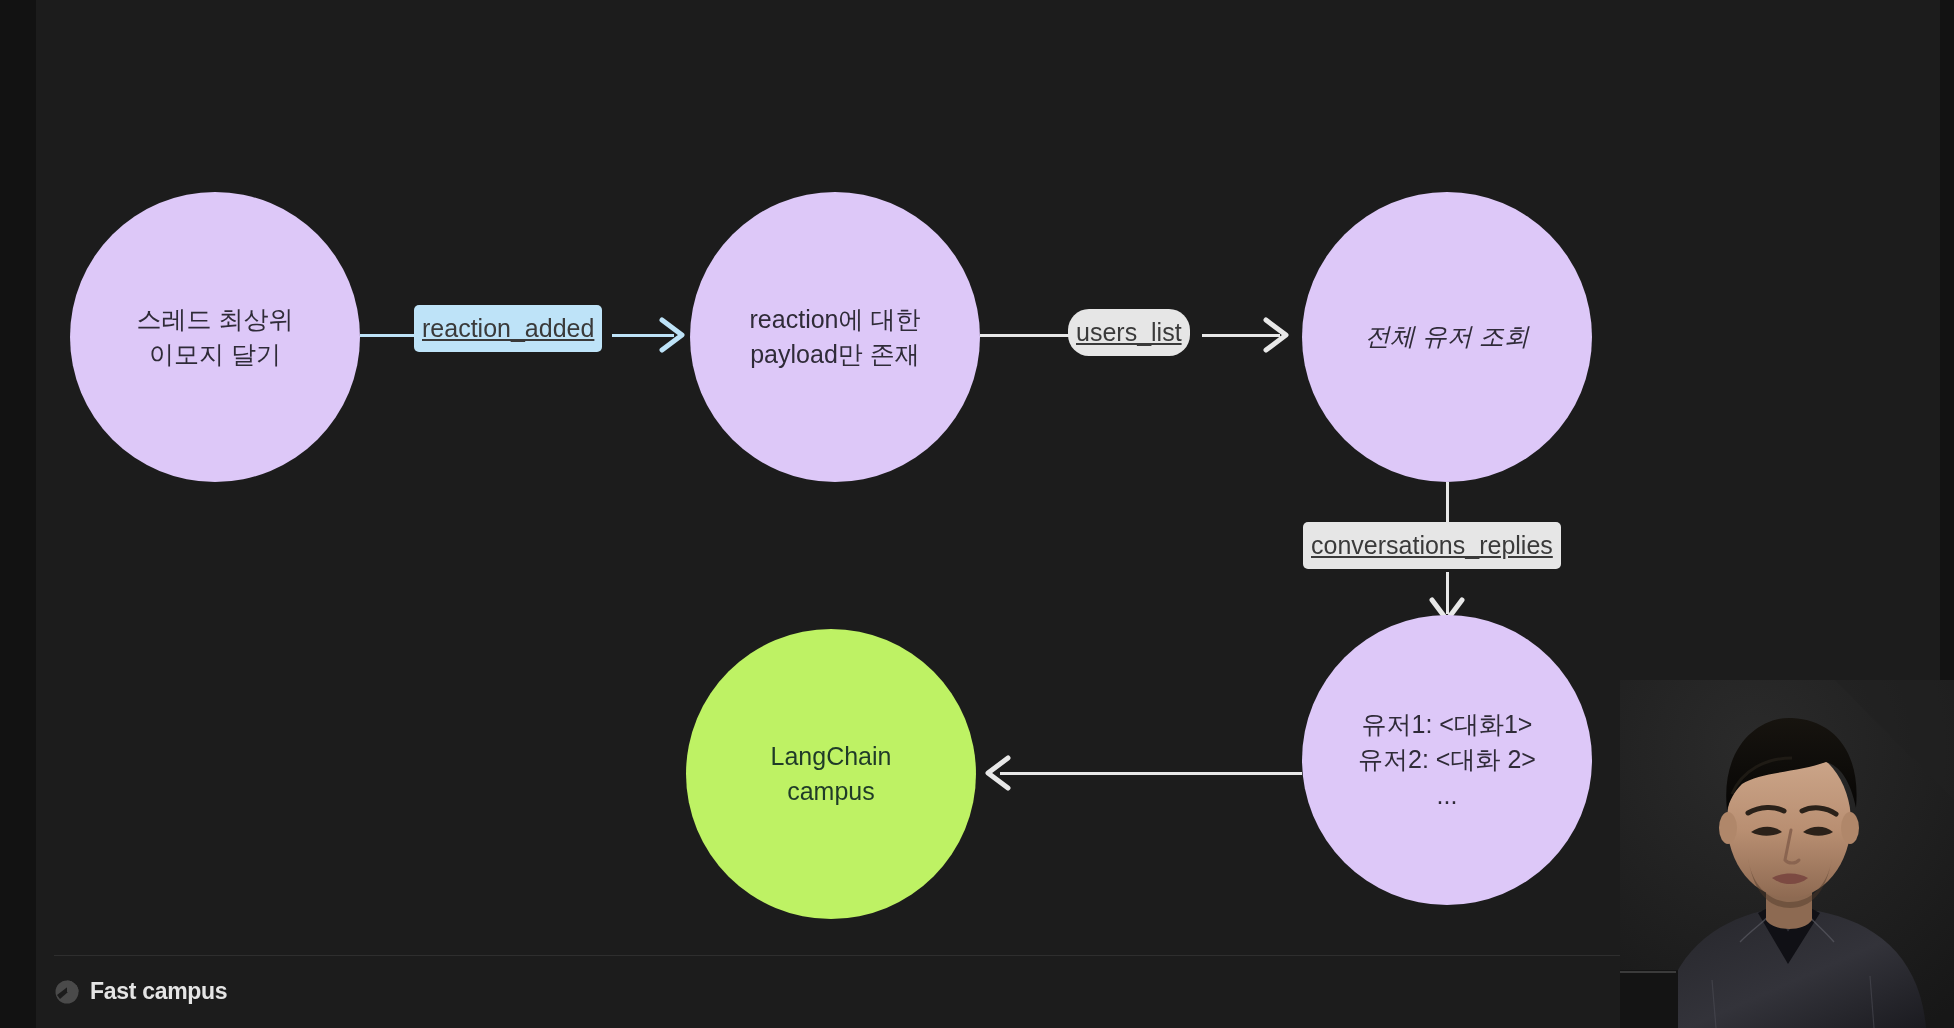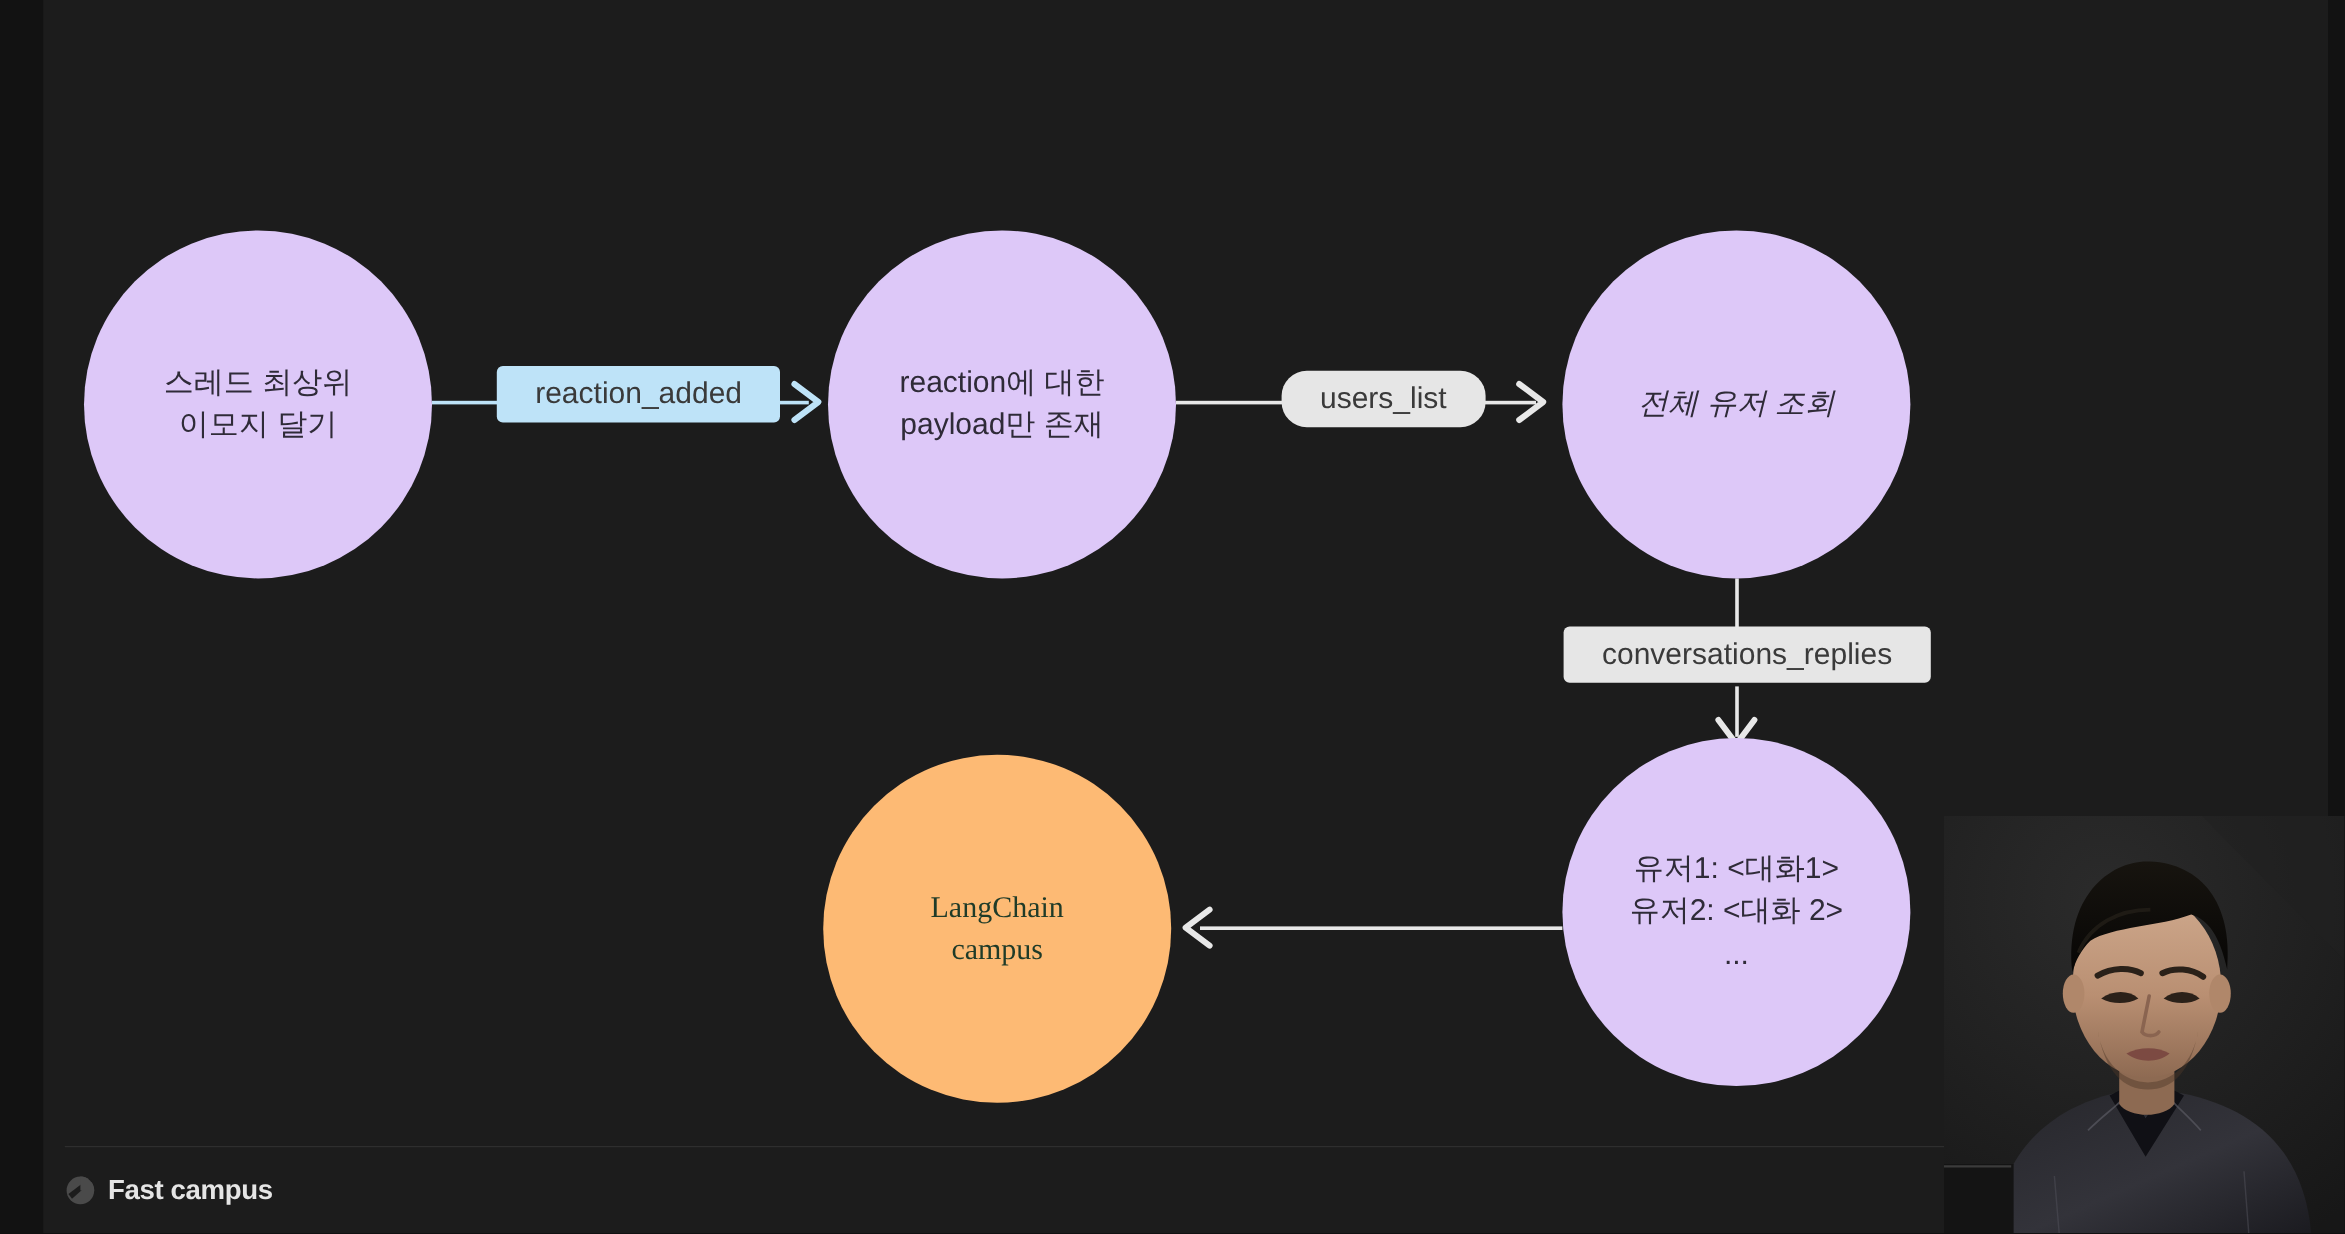--- a/index.html
+++ b/index.html
@@ -30,37 +30,38 @@
     position:absolute;
     border-radius:50%;
     display:flex; align-items:center; justify-content:center;
     text-align:center;
     color:#2f2b38;
     font-size:25px;
     line-height:1.42;
     padding:10px;
   }
   .c-purple { background:#DDC8F8; }
-  .c-green  { background:#fdba74; color:#1f3b28;font-family:Liberation Serif, serif; }
+  .c-green  { background:#bef264; color:#1f3b28; }
 
   #node-emoji   { left:70px;  top:192px; width:290px;  height:290px; }
   #node-payload { left:690px; top:192px; width:290px;  height:290px; }
   #node-users   { left:1302px;top:192px; width:290px;  height:290px;font-style:italic; }
   #node-convo   { left:1302px;top:615px; width:290px;  height:290px; }
   #node-lang    { left:686px; top:629px; width:290px;  height:290px; }
 
   
   .chip {
     position:absolute;
     display:flex; align-items:center; justify-content:center;
     font-size:25px;
     border-radius:5px;
-    padding:9px 32px;
+    padding:9px 8px;
     white-space:nowrap;
     color:#3a3a3a;
+    text-decoration:underline;
   }
   .chip-blue { background:#BEE3F8; }
   .chip-gray { background:#E6E6E6; }
 
   #chip-reaction { left:414px;  top:305px; }
   #chip-users    { left:1068px; top:309px;border-radius:21px; }
   #chip-convo    { left:1303px; top:522px; }
 
   
   .edge { position:absolute; }

